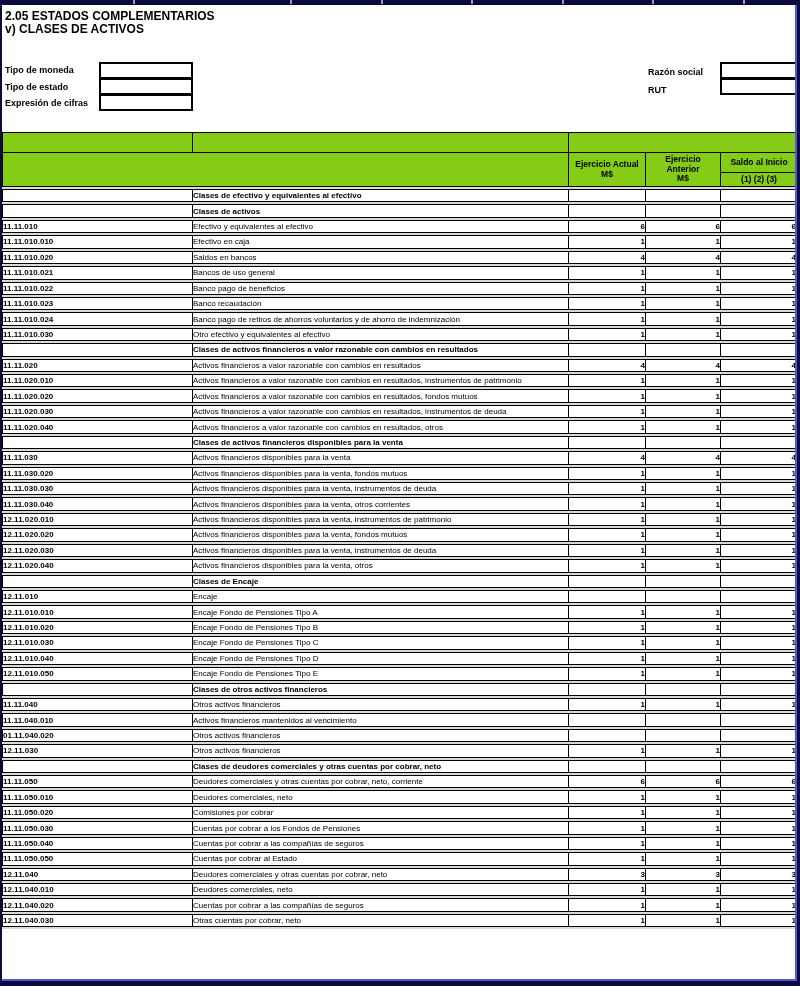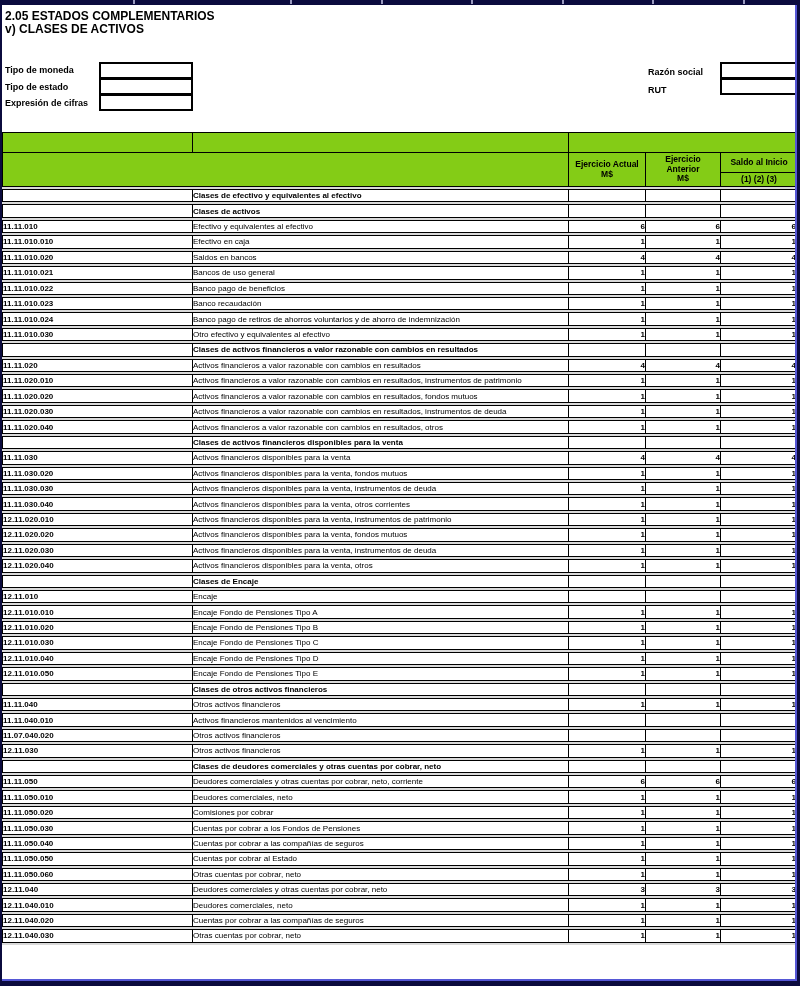--- a/index.html
+++ b/index.html
@@ -404,21 +404,21 @@
 
         <tr>
           <td class="c-code">11.11.040.010</td>
           <td class="c-label">Activos financieros mantenidos al vencimiento</td>
           <td class="c-val"></td>
           <td class="c-val"></td>
           <td class="c-val"></td>
         </tr>
 
         <tr>
-          <td class="c-code">11.07.040.020</td>
+          <td class="c-code">01.11.040.020</td>
           <td class="c-label">Otros activos financieros</td>
           <td class="c-val"></td>
           <td class="c-val"></td>
           <td class="c-val"></td>
         </tr>
 
         <tr>
           <td class="c-code">12.11.030</td>
           <td class="c-label">Otros activos financieros</td>
           <td class="c-val">1</td>
@@ -475,27 +475,20 @@
         </tr>
 
         <tr>
           <td class="c-code">11.11.050.050</td>
           <td class="c-label">Cuentas por cobrar al Estado</td>
           <td class="c-val">1</td>
           <td class="c-val">1</td>
           <td class="c-val">1</td>
         </tr>
 
-        <tr>
-          <td class="c-code">11.11.050.060</td>
-          <td class="c-label">Otras cuentas por cobrar, neto</td>
-          <td class="c-val">1</td>
-          <td class="c-val">1</td>
-          <td class="c-val">1</td>
-        </tr>
 
         <tr>
           <td class="c-code">12.11.040</td>
           <td class="c-label">Deudores comerciales y otras cuentas por cobrar, neto</td>
           <td class="c-val">3</td>
           <td class="c-val">3</td>
           <td class="c-val">3</td>
         </tr>
 
         <tr>

